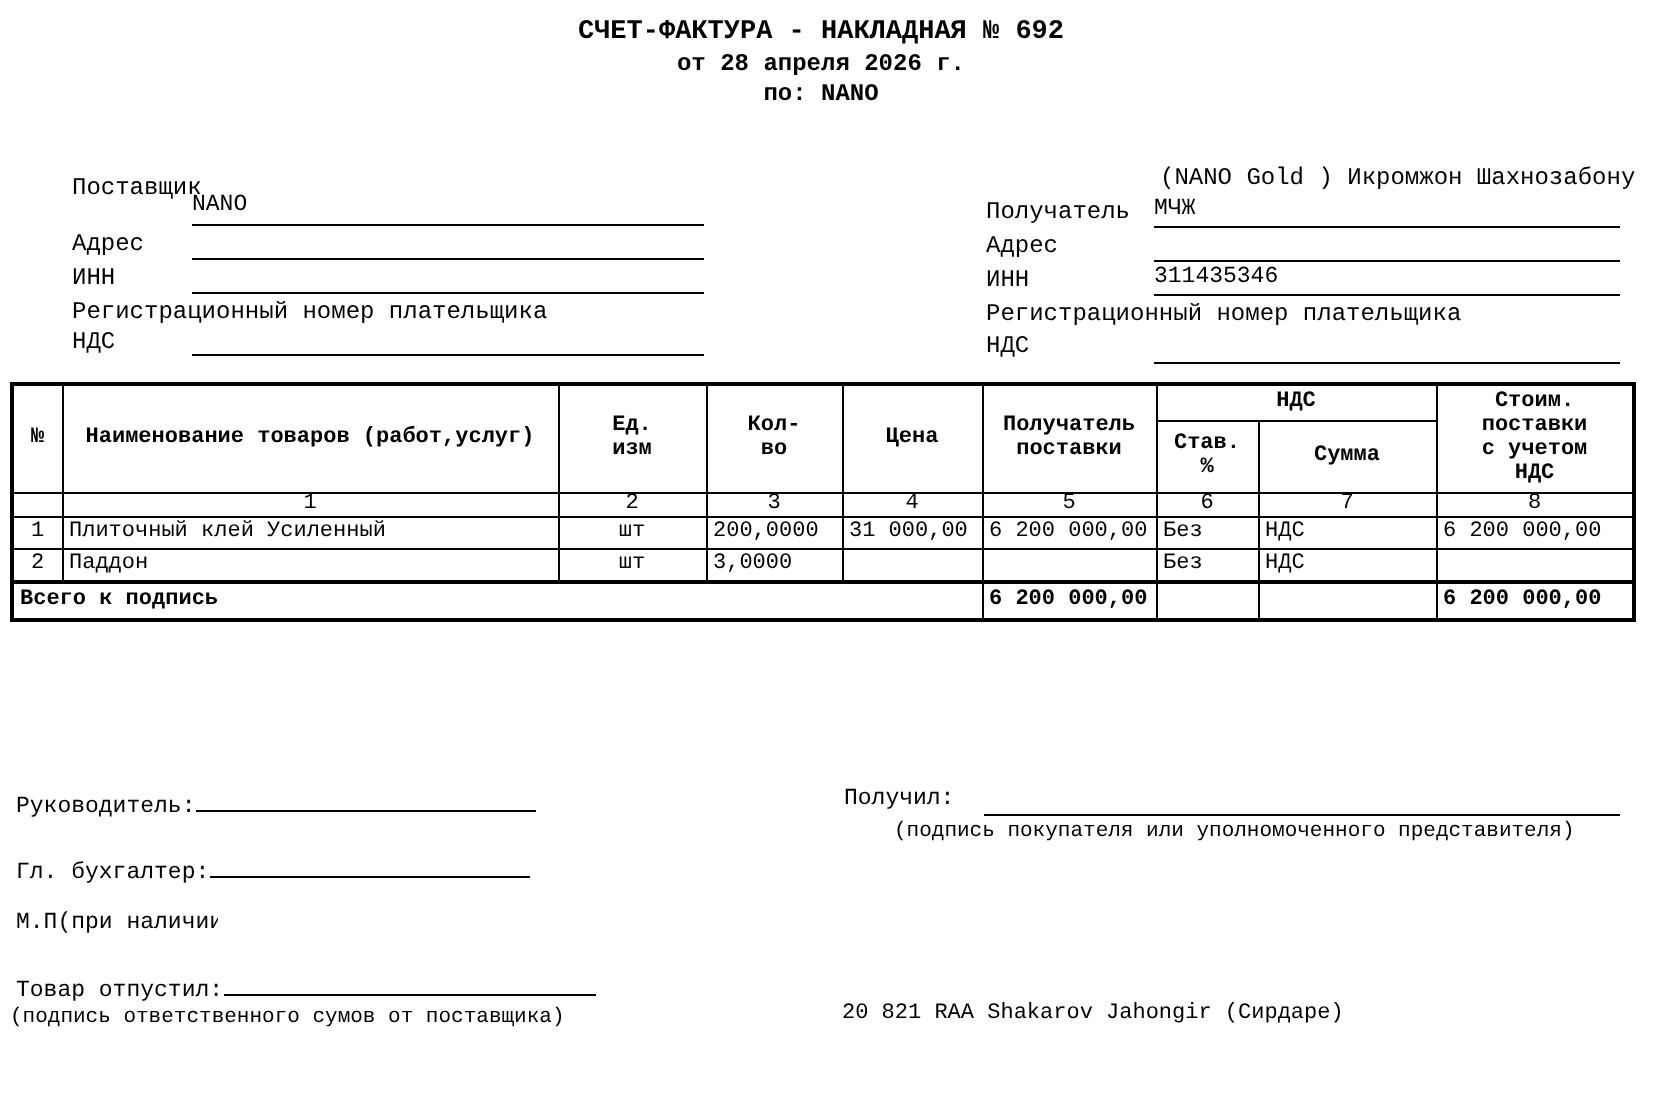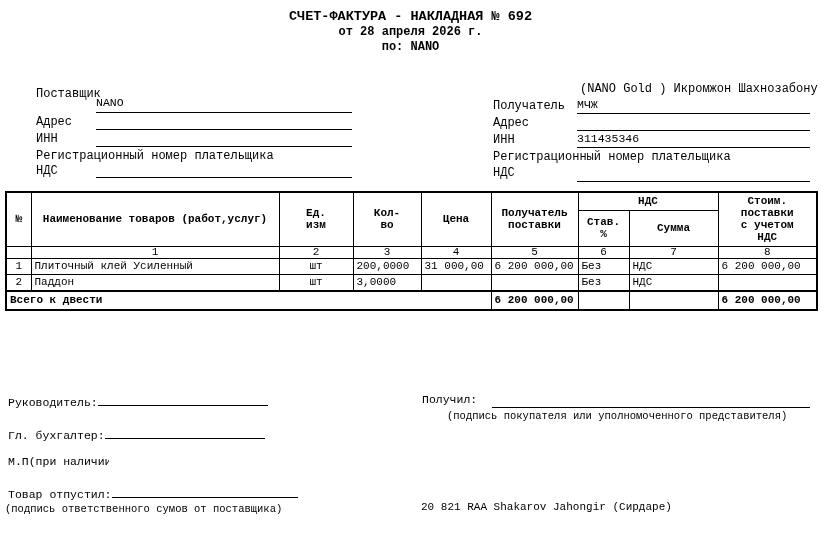--- a/index.html
+++ b/index.html
@@ -137,21 +137,21 @@
       <td class="l">Паддон</td>
       <td class="c">шт</td>
       <td class="r">3,0000</td>
       <td class="r"></td>
       <td class="r"></td>
       <td class="l">Без</td>
       <td class="r">НДС</td>
       <td class="r"></td>
     </tr>
     <tr class="totals">
-      <td class="l" colspan="5">Всего к двести</td>
+      <td class="l" colspan="5">Всего к подпись</td>
       <td class="r">6 200 000,00</td>
       <td></td>
       <td></td>
       <td class="r">6 200 000,00</td>
     </tr>
   </tbody>
     </table>
 
 
   <div class="abs sig" style="left:8px; top:393px;">

